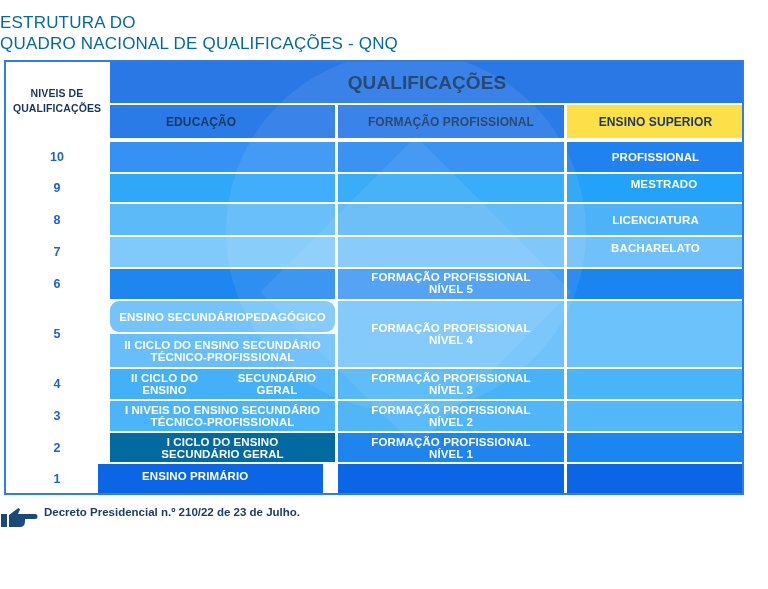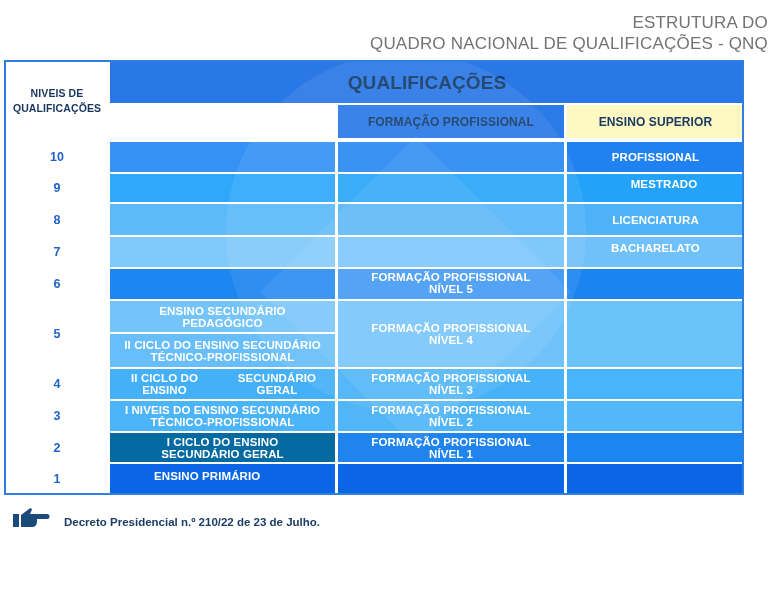--- a/index.html
+++ b/index.html
@@ -1,21 +1,21 @@
 <!DOCTYPE html>
 <html><head>
 <meta charset="utf-8">
 <style>
   * { box-sizing: border-box; margin: 0; padding: 0; }
   html, body { width: 768px; height: 589px; background: #ffffff; overflow: hidden; }
   body { position: relative; font-family: "Liberation Sans", "DejaVu Sans", sans-serif; }
 
   .title {
     position: absolute; left: 0; top: 12px; width: 768px;
-    text-align: right; color: #737373; font-size: 17px; line-height: 21px;
+    text-align: left; color: #0369a1; font-size: 17px; line-height: 21px;
     letter-spacing: 0.2px;
   }
   .title div { white-space: nowrap; }
 
   .frame {
     position: absolute; left: 4px; top: 60px; width: 740px; height: 435px;
     background: #ffffff; border: 2px solid #2f7fe0;
     overflow: hidden;
   }
   .cell {
@@ -35,21 +35,21 @@
   .watermark {
     position: absolute; left: 220px; top: -10px; width: 360px; height: 360px;
     border-radius: 50%; background: rgba(255,255,255,0.08); pointer-events: none;
   }
   .watermark2 {
     position: absolute; left: 300px; top: 120px; width: 220px; height: 220px;
     transform: rotate(45deg); background: rgba(255,255,255,0.07); pointer-events: none;
   }
 
   .footer {
-    position: absolute; left: 12px; top: 506px; display: flex; align-items: flex-end; gap: 14px;
+    position: absolute; left: 0; top: 506px; display: flex; align-items: flex-start; gap: 6px;
   }
   .footer-text { color: #1b3d66; font-size: 11.5px; font-weight: bold; }
   .hand-icon { width: 38px; height: 22px; display: block; }
 </style>
 </head>
 <body>
 
 <div class="title">
   <div>ESTRUTURA DO</div>
   <div>QUADRO NACIONAL DE QUALIFICAÇÕES - QNQ</div>
@@ -57,22 +57,23 @@
 
 <div class="frame">
 
   <div class="cell lvl-head" style="left:0;top:0;width:102px;height:78px;flex-direction:column;">
     <span>NIVEIS DE</span>
     <span>QUALIFICAÇÕES</span>
   </div>
 
   <div class="cell hdr-main" style="left:104px;top:0;width:634px;height:41px;background:#2a78e6;">QUALIFICAÇÕES</div>
 
+  <div class="cell hdr-sub" style="left:104px;top:43px;width:225px;height:33px;background:#2a7ae8;justify-content:flex-start;padding-left:56px;">EDUCAÇÃO</div>
   <div class="cell hdr-sub" style="left:332px;top:43px;width:226px;height:33px;background:#2a7ae8;">FORMAÇÃO PROFISSIONAL</div>
-  <div class="cell hdr-sub" style="left:561px;top:43px;width:177px;height:33px;background:#fef9c3;">ENSINO SUPERIOR</div>
+  <div class="cell hdr-sub" style="left:561px;top:43px;width:177px;height:33px;background:#fde047;">ENSINO SUPERIOR</div>
 
   <div class="cell lvl" style="left:0;top:80px;width:102px;height:30px;">10</div>
   <div class="cell lvl" style="left:0;top:112px;width:102px;height:28px;">9</div>
   <div class="cell lvl" style="left:0;top:142px;width:102px;height:31px;">8</div>
   <div class="cell lvl" style="left:0;top:175px;width:102px;height:30px;">7</div>
   <div class="cell lvl" style="left:0;top:207px;width:102px;height:30px;">6</div>
   <div class="cell lvl" style="left:0;top:239px;width:102px;height:66px;">5</div>
   <div class="cell lvl" style="left:0;top:307px;width:102px;height:30px;">4</div>
   <div class="cell lvl" style="left:0;top:339px;width:102px;height:30px;">3</div>
   <div class="cell lvl" style="left:0;top:371px;width:102px;height:29px;">2</div>
@@ -94,21 +95,21 @@
   <div class="cell" style="left:332px;top:175px;width:226px;height:30px;background:#76c4fa;"></div>
   <div class="cell" style="left:561px;top:175px;width:177px;height:30px;background:#70c0fa;align-items:flex-start;padding-top:5px;">BACHARELATO</div>
 
   <div class="cell" style="left:104px;top:207px;width:225px;height:30px;background:#1e86f0;"></div>
   <div class="cell" style="left:332px;top:207px;width:226px;height:30px;background:#3894f4;flex-direction:column;justify-content:flex-start;padding-top:2px;">
     <span>FORMAÇÃO PROFISSIONAL</span>
     <span>NÍVEL 5</span>
   </div>
   <div class="cell" style="left:561px;top:207px;width:177px;height:30px;background:#1a84f0;"></div>
 
-  <div class="cell" style="left:104px;top:239px;width:225px;height:31px;background:#74c4fa;flex-direction:column;">
+  <div class="cell" style="left:104px;top:239px;width:225px;height:31px;background:#74c4fa;flex-direction:row;border-radius:9px;">
     <span>ENSINO SECUNDÁRIO</span>
     <span>PEDAGÓGICO</span>
   </div>
   <div class="cell" style="left:104px;top:272px;width:225px;height:33px;background:#68befa;flex-direction:column;">
     <span>II CICLO DO ENSINO SECUNDÁRIO</span>
     <span>TÉCNICO-PROFISSIONAL</span>
   </div>
   <div class="cell" style="left:332px;top:239px;width:226px;height:66px;background:#70c2fa;flex-direction:column;">
     <span>FORMAÇÃO PROFISSIONAL</span>
     <span>NÍVEL 4</span>
@@ -138,21 +139,21 @@
   <div class="cell" style="left:104px;top:371px;width:225px;height:29px;background:#0369a1;flex-direction:column;">
     <span>I CICLO DO ENSINO</span>
     <span>SECUNDÁRIO GERAL</span>
   </div>
   <div class="cell" style="left:332px;top:371px;width:226px;height:29px;background:#1f84ee;flex-direction:column;">
     <span>FORMAÇÃO PROFISSIONAL</span>
     <span>NÍVEL 1</span>
   </div>
   <div class="cell" style="left:561px;top:371px;width:177px;height:29px;background:#1c86f0;"></div>
 
-  <div class="cell" style="left:104px;top:402px;width:225px;height:29px;background:#0a66e4;justify-content:flex-start;padding-left:44px;align-items:flex-start;padding-top:6px;">ENSINO PRIMÁRIO</div>
+  <div class="cell" style="left:92px;top:402px;width:225px;height:29px;background:#0a66e4;justify-content:flex-start;padding-left:44px;align-items:flex-start;padding-top:6px;">ENSINO PRIMÁRIO</div>
   <div class="cell" style="left:332px;top:402px;width:226px;height:29px;background:#0a66e4;"></div>
   <div class="cell" style="left:561px;top:402px;width:177px;height:29px;background:#0a66e4;"></div>
 
   <div class="watermark"></div>
   <div class="watermark2"></div>
 </div>
 
 <div class="footer">
   <svg class="hand-icon" viewBox="0 0 38 22">
     <rect x="1" y="8" width="6" height="13" fill="#1b4a7a"></rect>

